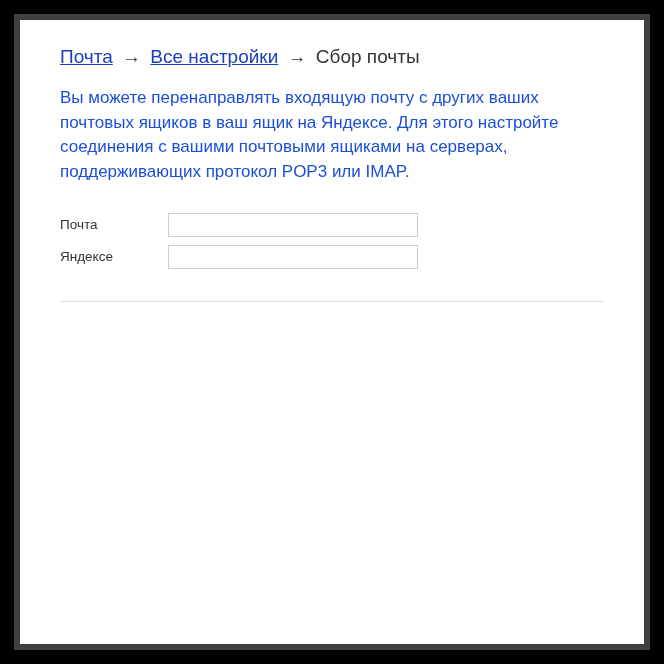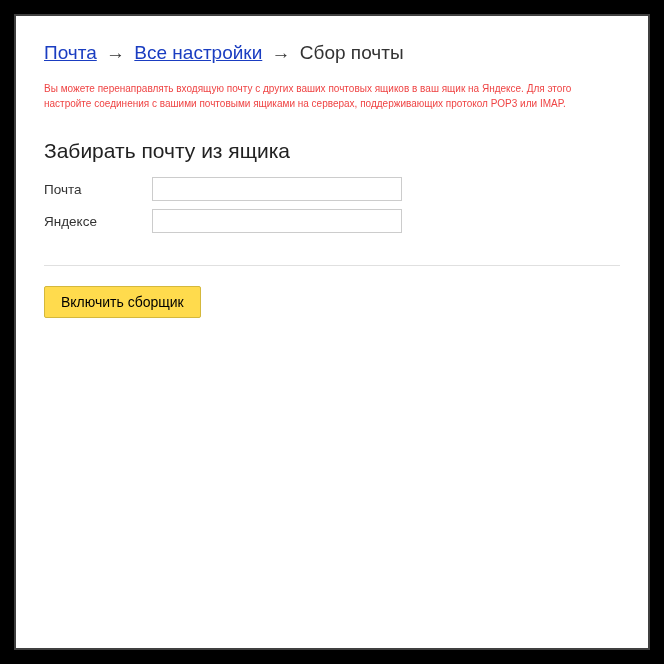--- a/index.html
+++ b/index.html
@@ -11,39 +11,39 @@
       font-family: Arial, Helvetica, sans-serif;
       background: #000;
       width: 664px;
       height: 664px;
       padding: 14px;
     }
     .window {
       background: #fff;
       width: 100%;
       height: 100%;
-      padding: 26px 28px;
-      border: 2px solid #404040;
+      padding: 26px 40px;
+      border: 6px solid #404040;
     }
     .breadcrumb {
       font-size: 19px;
       color: #333;
       margin-bottom: 18px;
     }
     .breadcrumb a {
       color: #1a3dc1;
       text-decoration: underline;
     }
     .breadcrumb .sep {
       color: #333;
       margin: 0 4px;
     }
     .description {
-      font-size: 10px;
-      color: #ef4444;
+      font-size: 17px;
+      color: #1d4ed8;
       line-height: 1.45;
       margin-bottom: 28px;
     }
     .section-title {
       font-size: 21px;
       color: #222;
       font-weight: normal;
       margin-bottom: 14px;
     }
     .form-row {
@@ -88,29 +88,27 @@
   <div class="breadcrumb">
     <a href="#">Почта</a>
     <span class="sep">→</span>
     <a href="#">Все настройки</a>
     <span class="sep">→</span>
     <span>Сбор почты</span>
   </div>
 
   <p class="description">Вы можете перенаправлять входящую почту с других ваших почтовых ящиков в ваш ящик на Яндексе. Для этого настройте соединения с вашими почтовыми ящиками на серверах, поддерживающих протокол POP3 или IMAP.</p>
 
-  <h2 class="section-title">Забирать почту из ящика</h2>
 
   <div class="form-row">
     <label class="form-label">Почта</label>
     <input type="text" class="form-input" value="" style="">
   </div>
 
   <div class="form-row">
     <label class="form-label">Яндексе</label>
     <input type="password" class="form-input" value="" style="">
   </div>
 
   <hr class="divider">
 
-  <button class="submit-btn">Включить сборщик</button>
 
 </div>
 
 </body></html>

